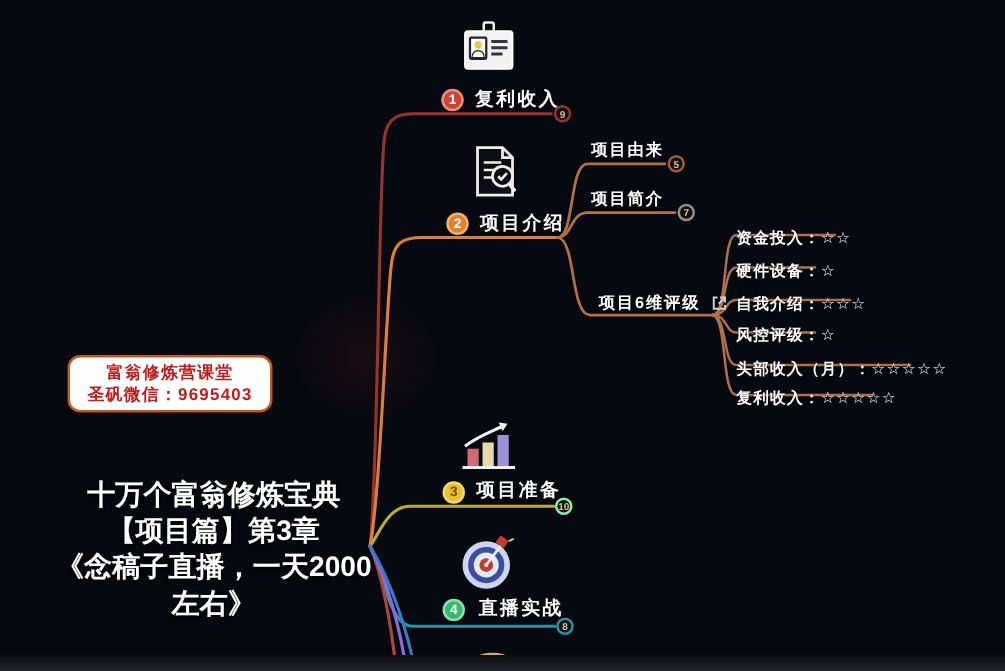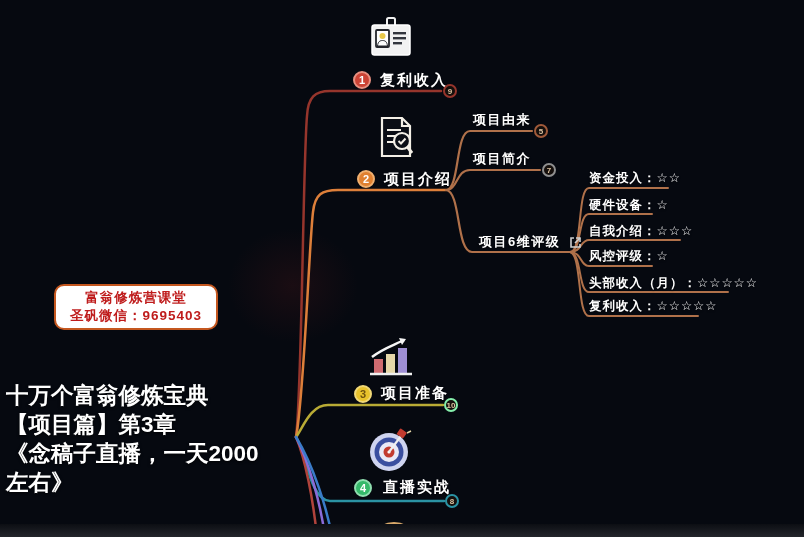--- a/index.html
+++ b/index.html
@@ -8,21 +8,21 @@
     background:#060910;
     font-family:"Liberation Sans","DejaVu Sans",sans-serif;
   }
   .abs{position:absolute;}
   .nodelabel{
     color:#ffffff;font-weight:700;letter-spacing:2px;white-space:nowrap;
     text-shadow:0 1px 2px rgba(0,0,0,.8);
   }
   .lv1{font-size:15px;line-height:18px;}
   .lv2{font-size:13px;line-height:16px;letter-spacing:1.5px;}
-  .lv3{font-size:12.5px;line-height:15px;letter-spacing:1px;font-weight:600;}
+  .lv3{font-size:12.5px;line-height:15px;letter-spacing:1px;font-weight:600;margin-top:12px;}
   .numbadge{
     width:18px;height:18px;border-radius:50%;
     display:flex;align-items:center;justify-content:center;
     font-size:11px;font-weight:800;color:#fff;box-sizing:border-box;
   }
   .countbadge{
     width:14px;height:14px;border-radius:50%;background:#150f0c;
     display:flex;align-items:center;justify-content:center;
     font-size:8px;font-weight:700;color:#dcc2a0;box-sizing:border-box;
   }
@@ -30,21 +30,21 @@
     left:54px;top:284px;width:164px;height:46px;
     background:#ffffff;border:2px solid #c4571f;border-radius:10px;
     box-sizing:border-box;display:flex;flex-direction:column;
     align-items:center;justify-content:center;
   }
   #promo-box .promo-line{
     color:#bf1c1c;font-weight:800;font-size:13.5px;line-height:18px;
     letter-spacing:1px;white-space:nowrap;
   }
   #title-block{
-    left:6px;top:381px;width:306px;text-align:left;
+    left:18px;top:381px;width:306px;text-align:center;
   }
   .title-line{
     color:#ffffff;font-weight:800;font-size:22.5px;line-height:29px;
     white-space:nowrap;text-shadow:0 1px 3px rgba(0,0,0,.9);
   }
   #bottom-strip{
     left:0;bottom:0;width:804px;height:13px;
     background:linear-gradient(#0c0e13,#23252b);
   }
   #watermark-blob{

